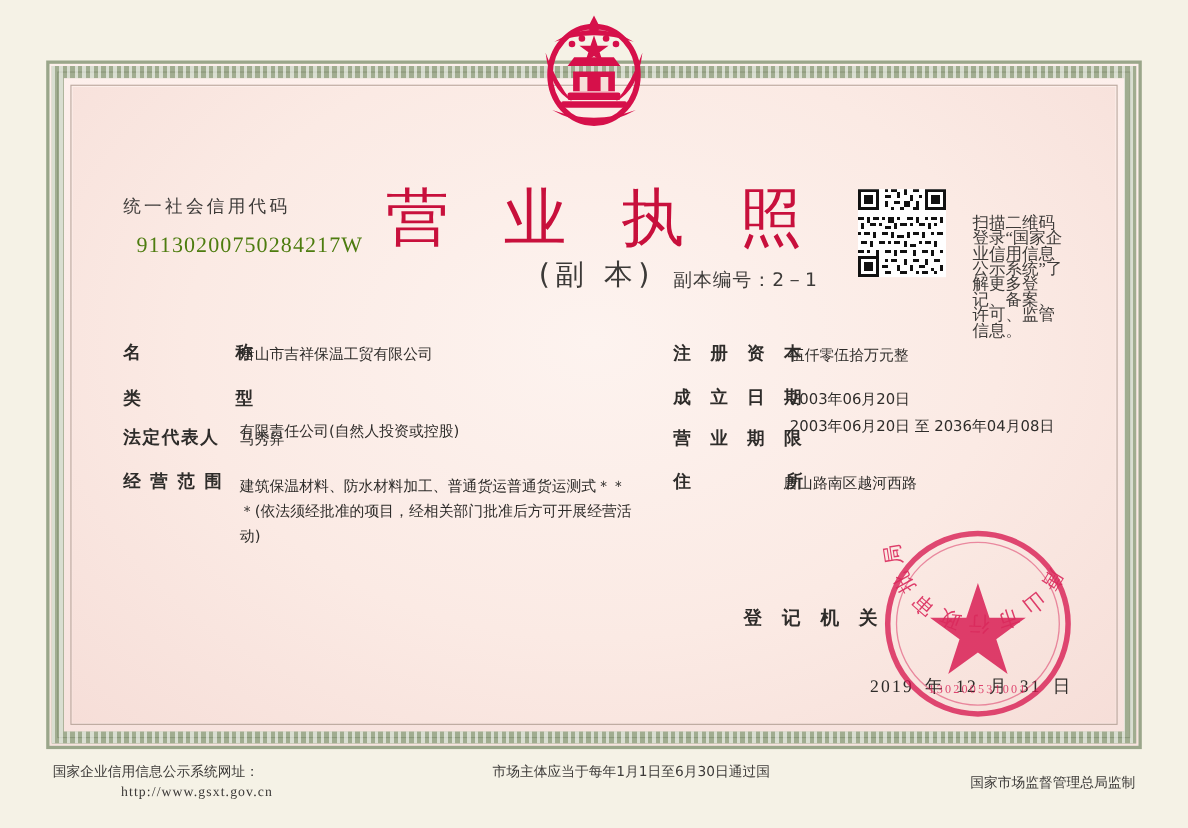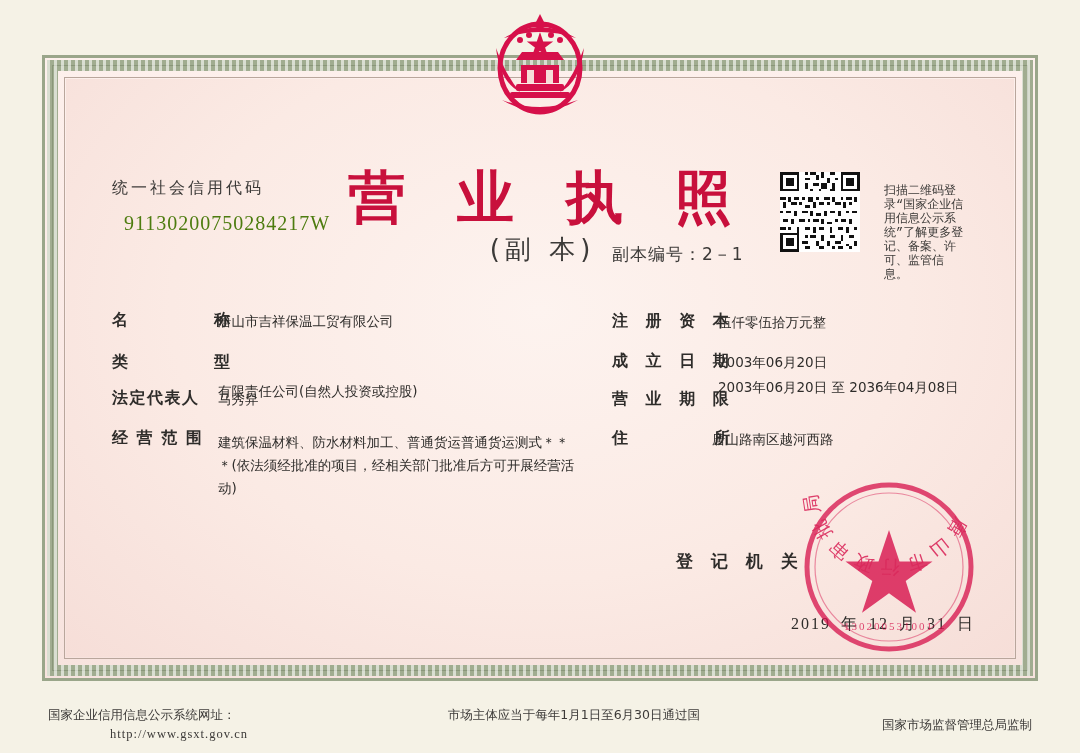--- a/index.html
+++ b/index.html
@@ -99,21 +99,21 @@
     color: #4d7c0f;
     font-family: "Liberation Serif", serif;
     margin-left: 12px;
   }
 
   .title {
     position: absolute;
     left: 0; right: 0; top: 160px;
     text-align: center;
     font-size: 57px;
-    font-weight: bold;
+    font-weight: normal;
     letter-spacing: 16px;
     text-indent: 16px;
     color: #c8103c;
     font-family: "DejaVu Sans", sans-serif;
   }
   .subtitle {
     position: absolute;
     left: 0; right: 0; top: 232px;
     text-align: center;
     font-size: 26px;
@@ -133,26 +133,26 @@
 
   
   .qr {
     position: absolute;
     left: 780px; top: 172px;
     width: 80px; height: 80px;
     background: #fff;
   }
   .qr-note {
     position: absolute;
-    left: 884px; top: 184px;
+    left: 884px; top: 196px;
     width: 82px;
-    font-size: 12px;
+    font-size: 15px;
     line-height: 14px;
     color: #3c3a38;
-    font-family: Liberation Mono, monospace;
+    font-family: Liberation Serif, serif;
   }
 
   
   .field-label {
     position: absolute;
     font-size: 16px;
     color: #2e2c2a;
     font-weight: bold;
     font-family: "DejaVu Sans", sans-serif;
     white-space: nowrap;
@@ -209,21 +209,21 @@
   
   .seal {
     position: absolute;
     left: 800px; top: 478px;
     width: 178px; height: 178px;
     z-index: 4;
     opacity: .88;
   }
 
   
-  .footer { position: absolute; left: 0; right: 0; bottom: 2px; height: 50px; z-index: 3; }
+  .footer { position: absolute; left: 0; right: 0; bottom: 16px; height: 50px; z-index: 3; }
   .footer-left {
     position: absolute;
     left: 48px; top: 6px;
     font-size: 12.5px;
     color: #3c3a38;
     font-family: "DejaVu Sans", sans-serif;
   }
   .footer-left .url {
     display: block;
     margin-left: 62px;

